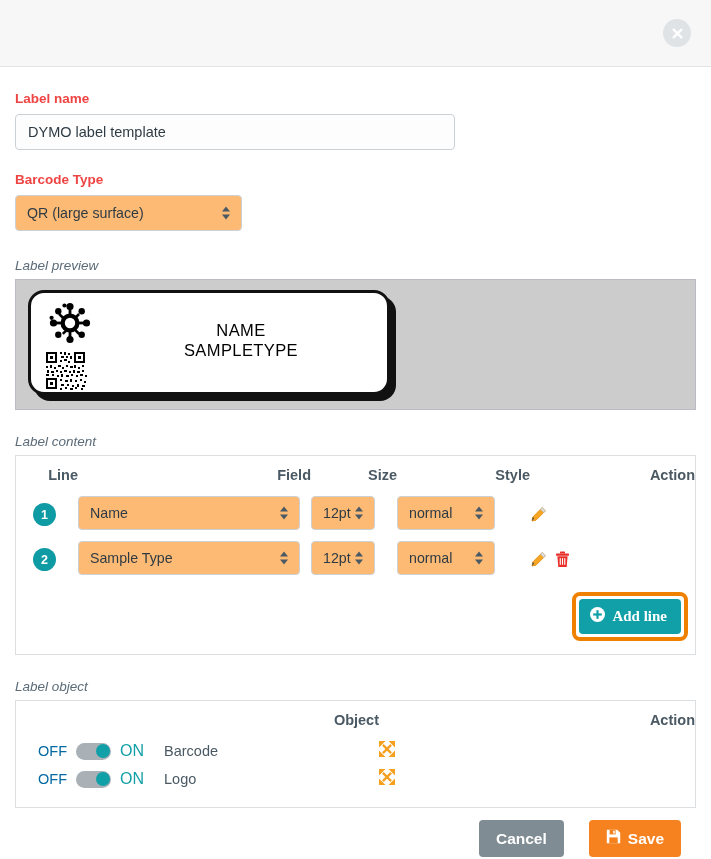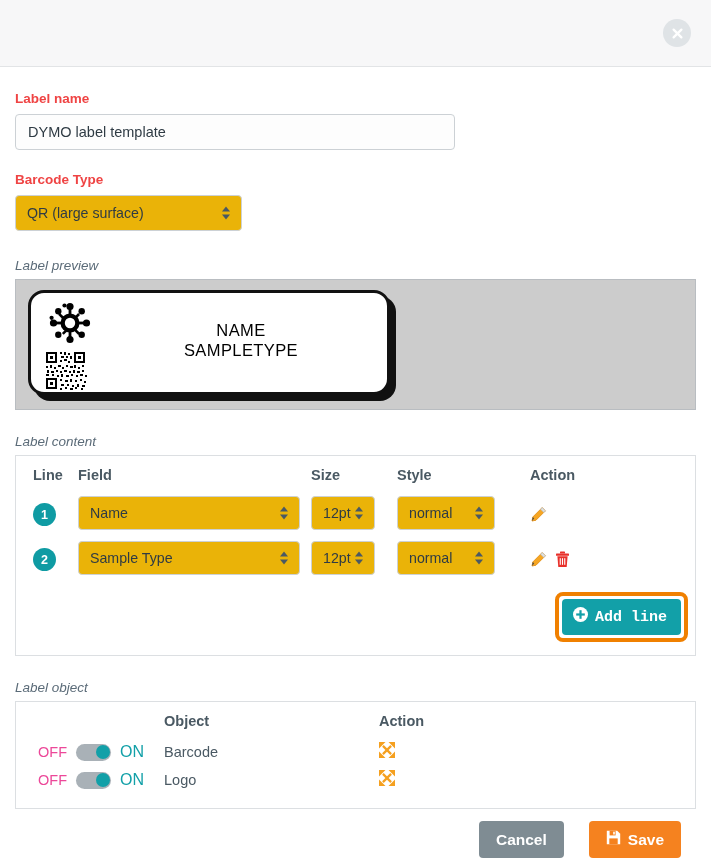--- a/index.html
+++ b/index.html
@@ -68,21 +68,21 @@
     outline: none;
   }
   .gap-1 { height: 22px; }
 
   
   .sel {
     position: relative;
     display: inline-block;
     border: 1px solid #ccd1d5;
     border-radius: 4px;
-    background: #eab308;
+    background: #fdba74;
     height: 34px;
     cursor: pointer;
   }
   .sel .sel-val {
     font-size: 14.2px;
     color: #2f3b44;
     line-height: 32px;
     padding-left: 11px;
     white-space: nowrap;
     overflow: hidden;
@@ -145,21 +145,21 @@
   }
 
   
   .panel {
     border: 1px solid #dcdfe2;
     background: #fff;
   }
   .content-panel { width: 681px; }
   table.grid { width: 100%; border-collapse: collapse; }
   table.grid th {
-    text-align: left;
+    text-align: right;
     font-size: 14.5px;
     font-weight: bold;
     color: #4a5963;
     padding: 11px 0 9px 0;
   }
   table.grid td { padding: 4px 0; vertical-align: middle; }
 
   .col-line   { width: 62px; padding-left: 17px !important; }
   .col-field  { width: 233px; }
   .col-size   { width: 86px; }
@@ -197,28 +197,28 @@
   .btn-addline {
     background: #12a0a8;
     border: none;
     border-radius: 4px;
     color: #fff;
     font-size: 15px;
     font-weight: bold;
     padding: 8px 14px 8px 11px;
     display: flex; align-items: center; gap: 7px;
     cursor: pointer;
-    font-family: Liberation Mono, monospace;
+    font-family: Liberation Serif, serif;
   }
 
   
   .object-panel { width: 681px; }
   .obj-toggle-cell { width: 148px; padding-left: 22px !important; }
   .toggle-row { display: flex; align-items: center; gap: 9px; }
-  .tg-off { font-size: 14.5px; color: #ec4899; }
+  .tg-off { font-size: 14.5px; color: #0369a1; }
   .tg-on  { font-size: 16px; color: #12a0a8; }
   .switch {
     width: 35px; height: 17px;
     border-radius: 9px;
     background: #a9b1b7;
     position: relative;
   }
   .switch .knob {
     position: absolute;
     right: 1.5px; top: 1.5px;

